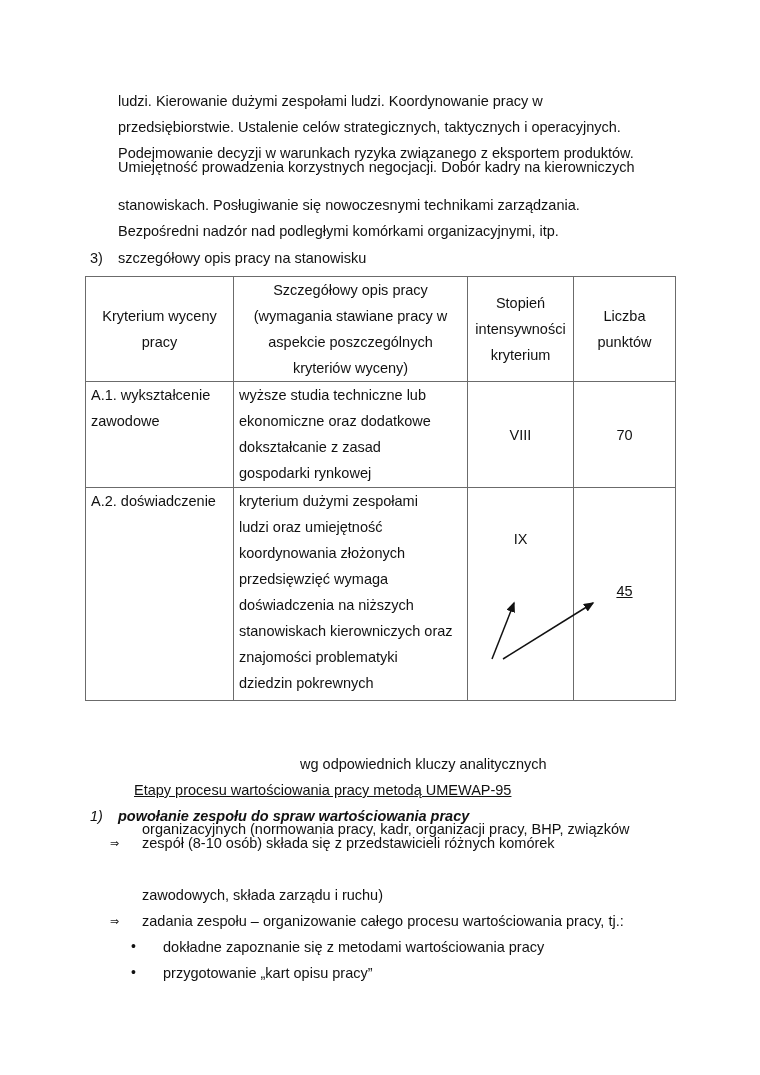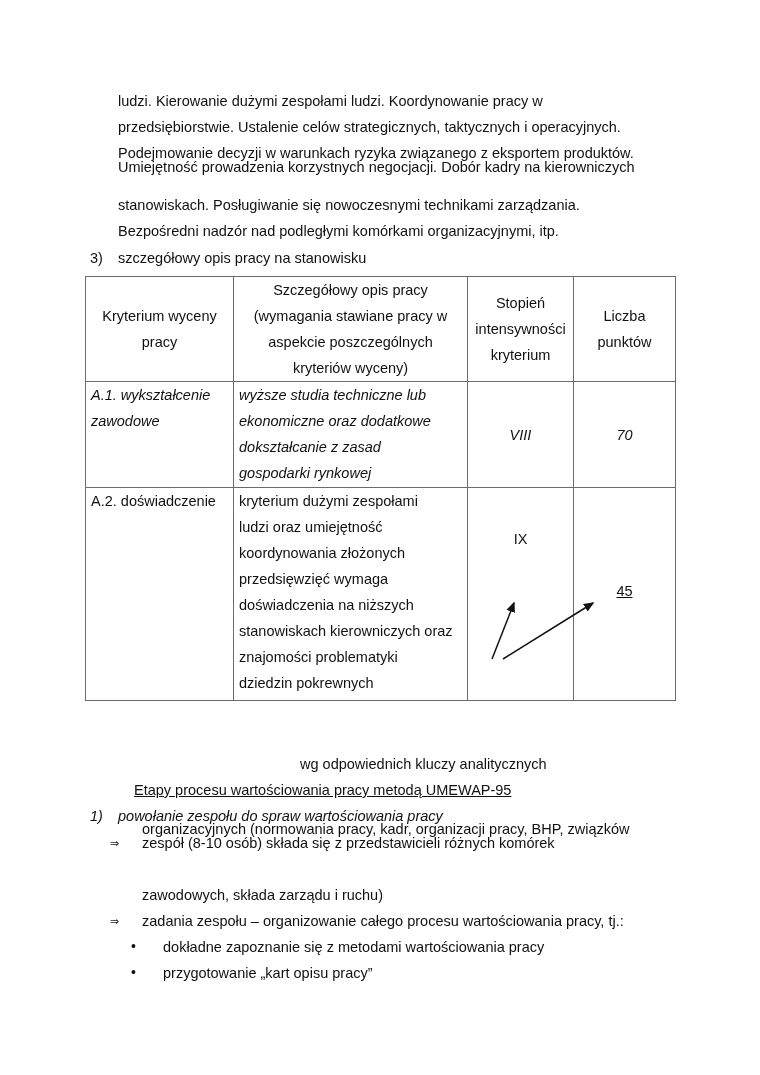--- a/index.html
+++ b/index.html
@@ -16,21 +16,21 @@
   table.eval {
     position: absolute; left: 85px; top: 276px; width: 590px;
     border-collapse: collapse; table-layout: fixed;
   }
   table.eval td {
     border: 1px solid #6b6b6b; padding: 0 5px; vertical-align: top;
     font-size: 14.5px; line-height: 26px;
   }
   table.eval td.center { text-align: center; vertical-align: middle; }
   table.eval tr.hdr td { height: 103px; }
-  table.eval tr.r1 td { height: 105px; font-style: italic; }
+  table.eval tr.r1 td { height: 105px; }
   table.eval tr.r2 td { height: 212px; margin-left: 20px; }
   table.eval tr.total td { height: 25px; text-align: center; vertical-align: middle; line-height: 18px; }
   .cell-lines div { white-space: nowrap; }
   .hdr .cell-lines div { line-height: 26px; }
 
   svg.arrows { position: absolute; left: 0; top: 0; width: 760px; height: 1075px; pointer-events: none; }
 
   .glyph { position: absolute; font-size: 11px; color: #222; }
   .bullet { position: absolute; font-size: 14px; }
 </style>
@@ -140,21 +140,21 @@
   </defs>
   <line x1="492" y1="659" x2="514" y2="603" stroke="#111" stroke-width="1.5" marker-end="url(#ah)"></line>
   <line x1="503" y1="659" x2="593" y2="603" stroke="#111" stroke-width="1.5" marker-end="url(#ah)"></line>
 </svg>
 
 <div class="line" style="top:755px; left:300px;">wg odpowiednich kluczy analitycznych</div>
 
 <div class="line underline" style="top:781px; left:90px;margin-left:44px;">Etapy procesu wartościowania pracy metodą UMEWAP-95</div>
 
 <div class="line italic" style="top:807px; left:90px;">1)</div>
-<div class="line italic" style="top:807px; left:118px;">powołanie zespołu do spraw wartościowania pracy</div>
+<div class="line italic" style="top:807px; left:118px;font-weight:bold;">powołanie zespołu do spraw wartościowania pracy</div>
 
 <span class="glyph" style="top:837px; left:110px;">⇒</span>
 <div class="line" style="top:834px; left:142px;">zespół (8-10 osób) składa się z przedstawicieli różnych komórek</div>
 <div class="line" style="top:820px; left:142px;">organizacyjnych (normowania pracy, kadr, organizacji pracy, BHP, związków</div>
 <div class="line" style="top:886px; left:142px;">zawodowych, składa zarządu i ruchu)</div>
 
 <span class="glyph" style="top:915px; left:110px;">⇒</span>
 <div class="line" style="top:912px; left:142px;">zadania zespołu – organizowanie całego procesu wartościowania pracy, tj.:</div>
 
 <span class="bullet" style="top:938px; left:131px;">•</span>

